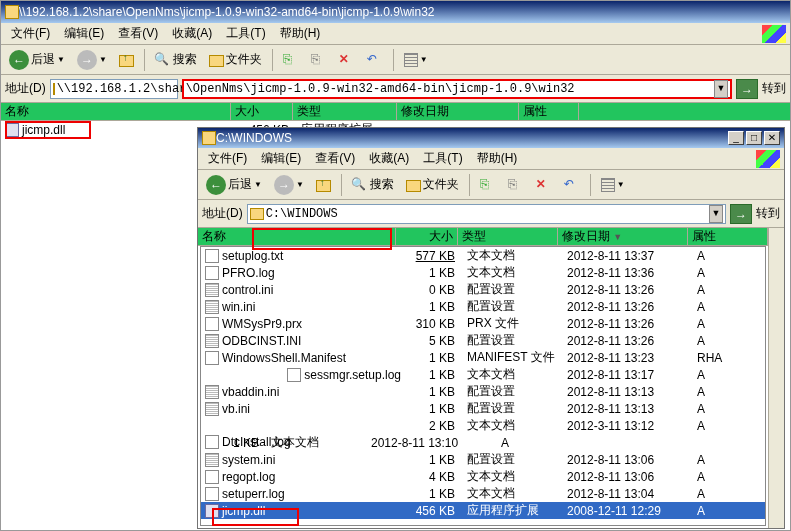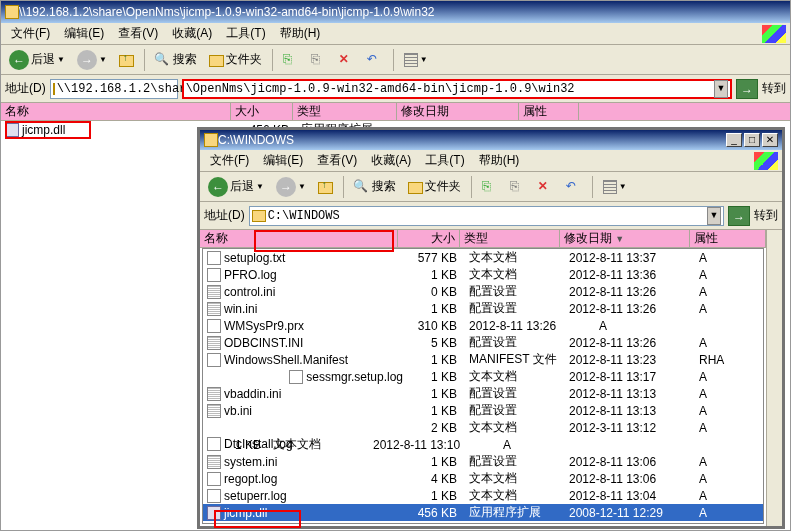--- a/index.html
+++ b/index.html
@@ -21,32 +21,32 @@
 .ico-fldrs { background:#f9d77e; border:1px solid #b58a00; width:15px; height:12px; margin-top:2px;}
 .ico-views { width:14px; height:14px; border:1px solid #888; background:repeating-linear-gradient(#888 0 1px,transparent 1px 3px);}
 .addrbar { height:28px; background:#ece9d8; border-bottom:1px solid #aca899; display:flex; align-items:center; padding:0 4px; gap:4px;}
 .addrbar .lbl { }
 .addrbar .combo { flex:1; display:flex; align-items:center; height:20px; border:1px solid #7f9db9; background:#fff; padding:0 2px; gap:2px;}
 .addrbar .combo .foldic { width:14px; height:12px; background:#f9d77e; border:1px solid #b58a00;}
 .addrbar .combo input { flex:1; border:none; outline:none; font-family:"Courier New",monospace; font-size:12px; background:transparent;}
 .addrbar .combo .dd { width:14px; height:18px; background:#d4d0c8; border:1px solid #888; text-align:center; line-height:14px; font-size:9px;}
 .gobtn { width:22px; height:20px; background:#4a8a4a; border:1px solid #2a6a2a; color:#fff; text-align:center; line-height:18px;}
 .body-area { position:relative; height:calc(100% - 22px - 22px - 30px - 28px); background:#fff;}
-.colhdr { height:18px; background:#f9a8d4; border-bottom:1px solid #aca899; display:flex;}
+.colhdr { height:18px; background:#22c55e; border-bottom:1px solid #aca899; display:flex;}
 .colhdr .c { border-right:1px solid #aca899; padding:2px 4px; display:flex; align-items:center;}
 .filelist { overflow:auto; }
 .filerow { display:flex; height:17px; align-items:center; padding:0 4px;}
 .filerow .fic { width:14px; height:14px; border:1px solid #888; background:#fff; margin-right:3px;}
 .filerow .fic.dll { background:#e0e0f0; border-color:#6a6aa0;}
 .filerow .fic.txt { background:#fff; border-color:#888; position:relative;}
 .filerow .fic.ini { background:#fff; border-color:#888; background-image:linear-gradient(#bbb 50%,transparent 50%); background-size:2px 2px;}
 .c-name { flex:0 0 auto; display:flex; align-items:center;}
 .c-size { text-align:right; padding-right:8px;}
 .redbox { position:absolute; border:2px solid #e00; pointer-events:none;}
-.inner-window { position:absolute; border:3px solid #737373; background:#ece9d8;}
+.inner-window { position:absolute; border:1px solid #737373; background:#ece9d8;}
 .inner-window .body-area { height:calc(100% - 20px - 22px - 30px - 28px); display:flex; flex-direction:column;}
 .inner-list { flex:1; overflow:auto; background:#fff; border:1px solid #888; margin:0 2px 2px 2px;}
 .sel { background:#316ac5; color:#fff;}
 .sb { width:16px; background:#ece9d8; border-left:1px solid #aca899;}
 .inner-body-wrap { display:flex; height:100%;}
 .inner-body-wrap .content { flex:1; display:flex; flex-direction:column;}
 </style>
 </head>
 <body>
 
@@ -220,21 +220,21 @@
             <div class="c" style="width:100px;">类型</div>
             <div class="c" style="width:130px;"><span>修改日期</span>&nbsp;<span style="font-size:9px;color:#555;">▼</span></div>
             <div class="c" style="flex:1;">属性</div>
           </div>
           <div class="inner-list" id="inner-rows">
               <div class="filerow">
                 <div class="c-name" style="width:196px;">
                   <span class="fic txt"></span>
                   <span>setuplog.txt</span>
                 </div>
-                <div class="c-size" style="width:62px;">577 KB</div>
+                <div class="c-size" style="width:62px;text-decoration:underline;">577 KB</div>
                 <div style="width:100px;padding-left:4px;">文本文档</div>
                 <div style="width:130px;padding-left:4px;">2012-8-11 13:37</div>
                 <div style="flex:1;padding-left:4px;">A</div>
               </div>
               <div class="filerow">
                 <div class="c-name" style="width:196px;">
                   <span class="fic txt"></span>
                   <span>PFRO.log</span>
                 </div>
                 <div class="c-size" style="width:62px;">1 KB</div>
@@ -261,20 +261,21 @@
                 <div style="width:100px;padding-left:4px;">配置设置</div>
                 <div style="width:130px;padding-left:4px;">2012-8-11 13:26</div>
                 <div style="flex:1;padding-left:4px;">A</div>
               </div>
               <div class="filerow">
                 <div class="c-name" style="width:196px;">
                   <span class="fic txt"></span>
                   <span>WMSysPr9.prx</span>
                 </div>
                 <div class="c-size" style="width:62px;">310 KB</div>
+                <div style="width:100px;padding-left:4px;">PRX 文件</div>
                 <div style="width:130px;padding-left:4px;">2012-8-11 13:26</div>
                 <div style="flex:1;padding-left:4px;">A</div>
               </div>
               <div class="filerow">
                 <div class="c-name" style="width:196px;">
                   <span class="fic ini"></span>
                   <span>ODBCINST.INI</span>
                 </div>
                 <div class="c-size" style="width:62px;">5 KB</div>
                 <div style="width:100px;padding-left:4px;">配置设置</div>

